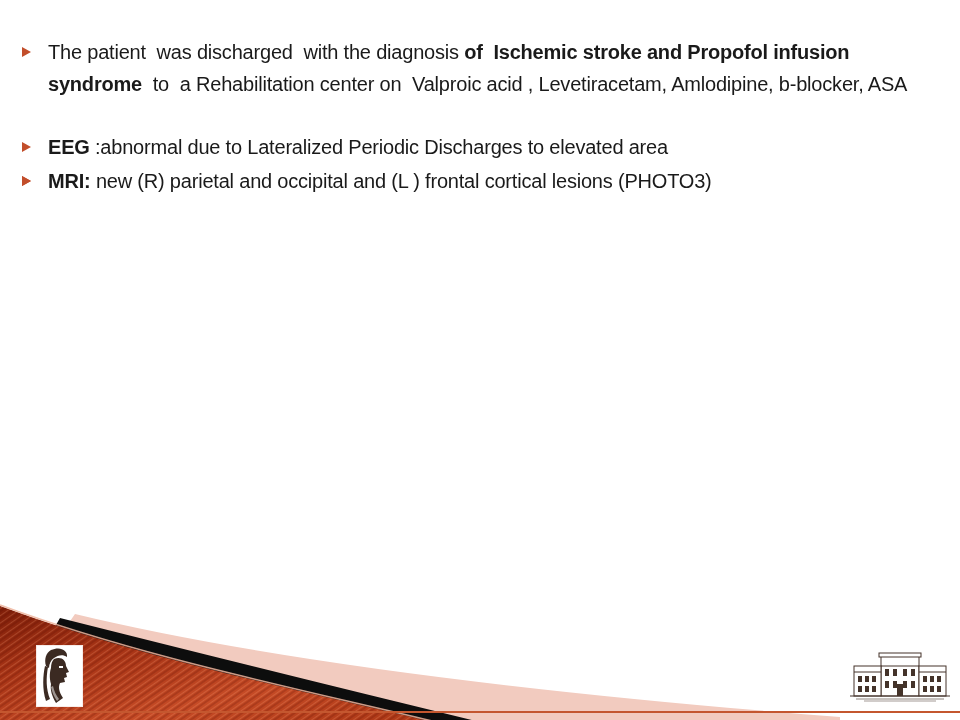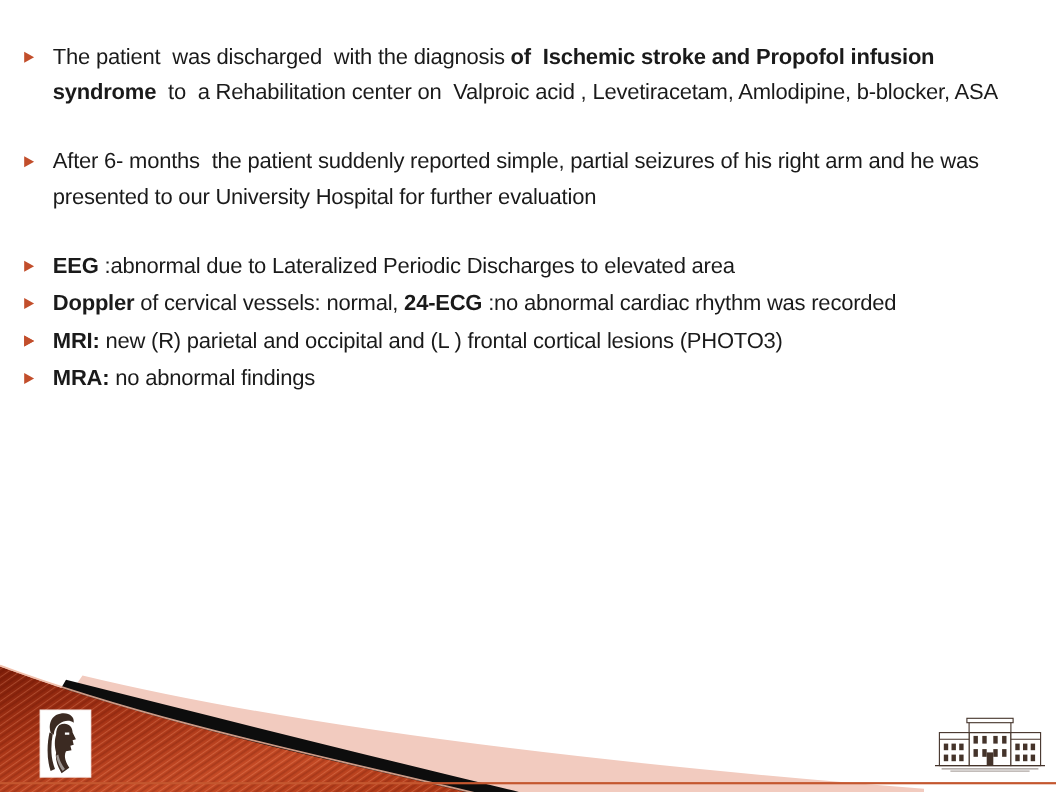--- a/index.html
+++ b/index.html
@@ -52,26 +52,23 @@
     z-index:3;
   }
 </style>
 </head>
 <body>
 
 <div class="slide">
 
   <ul class="bullets">
       <li class="para"><span class="arrow"></span><span class="txt"><span>The patient  was discharged  with the diagnosis </span><b>of  Ischemic stroke and Propofol infusion syndrome</b><span>  to  a Rehabilitation center on  Valproic acid , Levetiracetam, Amlodipine, b-blocker, ASA</span></span></li>
-      <li class="para"><span class="arrow"></span><span class="txt"><span>After 6- months  the patient suddenly reported simple, partial seizures of his right arm and he was  presented to our University Hospital for further evaluation</span></span></li>
       <li class="list"><span class="arrow"></span><span class="txt"><b>EEG</b><span> :abnormal due to Lateralized Periodic Discharges to elevated area</span></span></li>
-      <li class="list"><span class="arrow"></span><span class="txt"><b>Doppler</b><span> of cervical vessels: normal, </span><b>24-ECG</b><span> :no abnormal cardiac rhythm was recorded</span></span></li>
       <li class="list"><span class="arrow"></span></li>
       <li class="list"><span class="arrow"></span><span class="txt"><b>MRI:</b><span> new (R) parietal and occipital and (L ) frontal cortical lesions (PHOTO3)</span></span></li>
-      <li class="list"><span class="arrow"></span><span class="txt"><b>MRA:</b><span> no abnormal findings</span></span></li>
     </ul>
 
   <svg class="footer-art" viewBox="0 0 960 720" aria-hidden="true">
     <defs>
       <linearGradient id="redg" x1="0" y1="0" x2="0.85" y2="1">
         <stop offset="0" stop-color="#7e1e09"></stop>
         <stop offset="0.35" stop-color="#a83416"></stop>
         <stop offset="0.72" stop-color="#c64b26"></stop>
         <stop offset="1" stop-color="#b03a18"></stop>
       </linearGradient>

